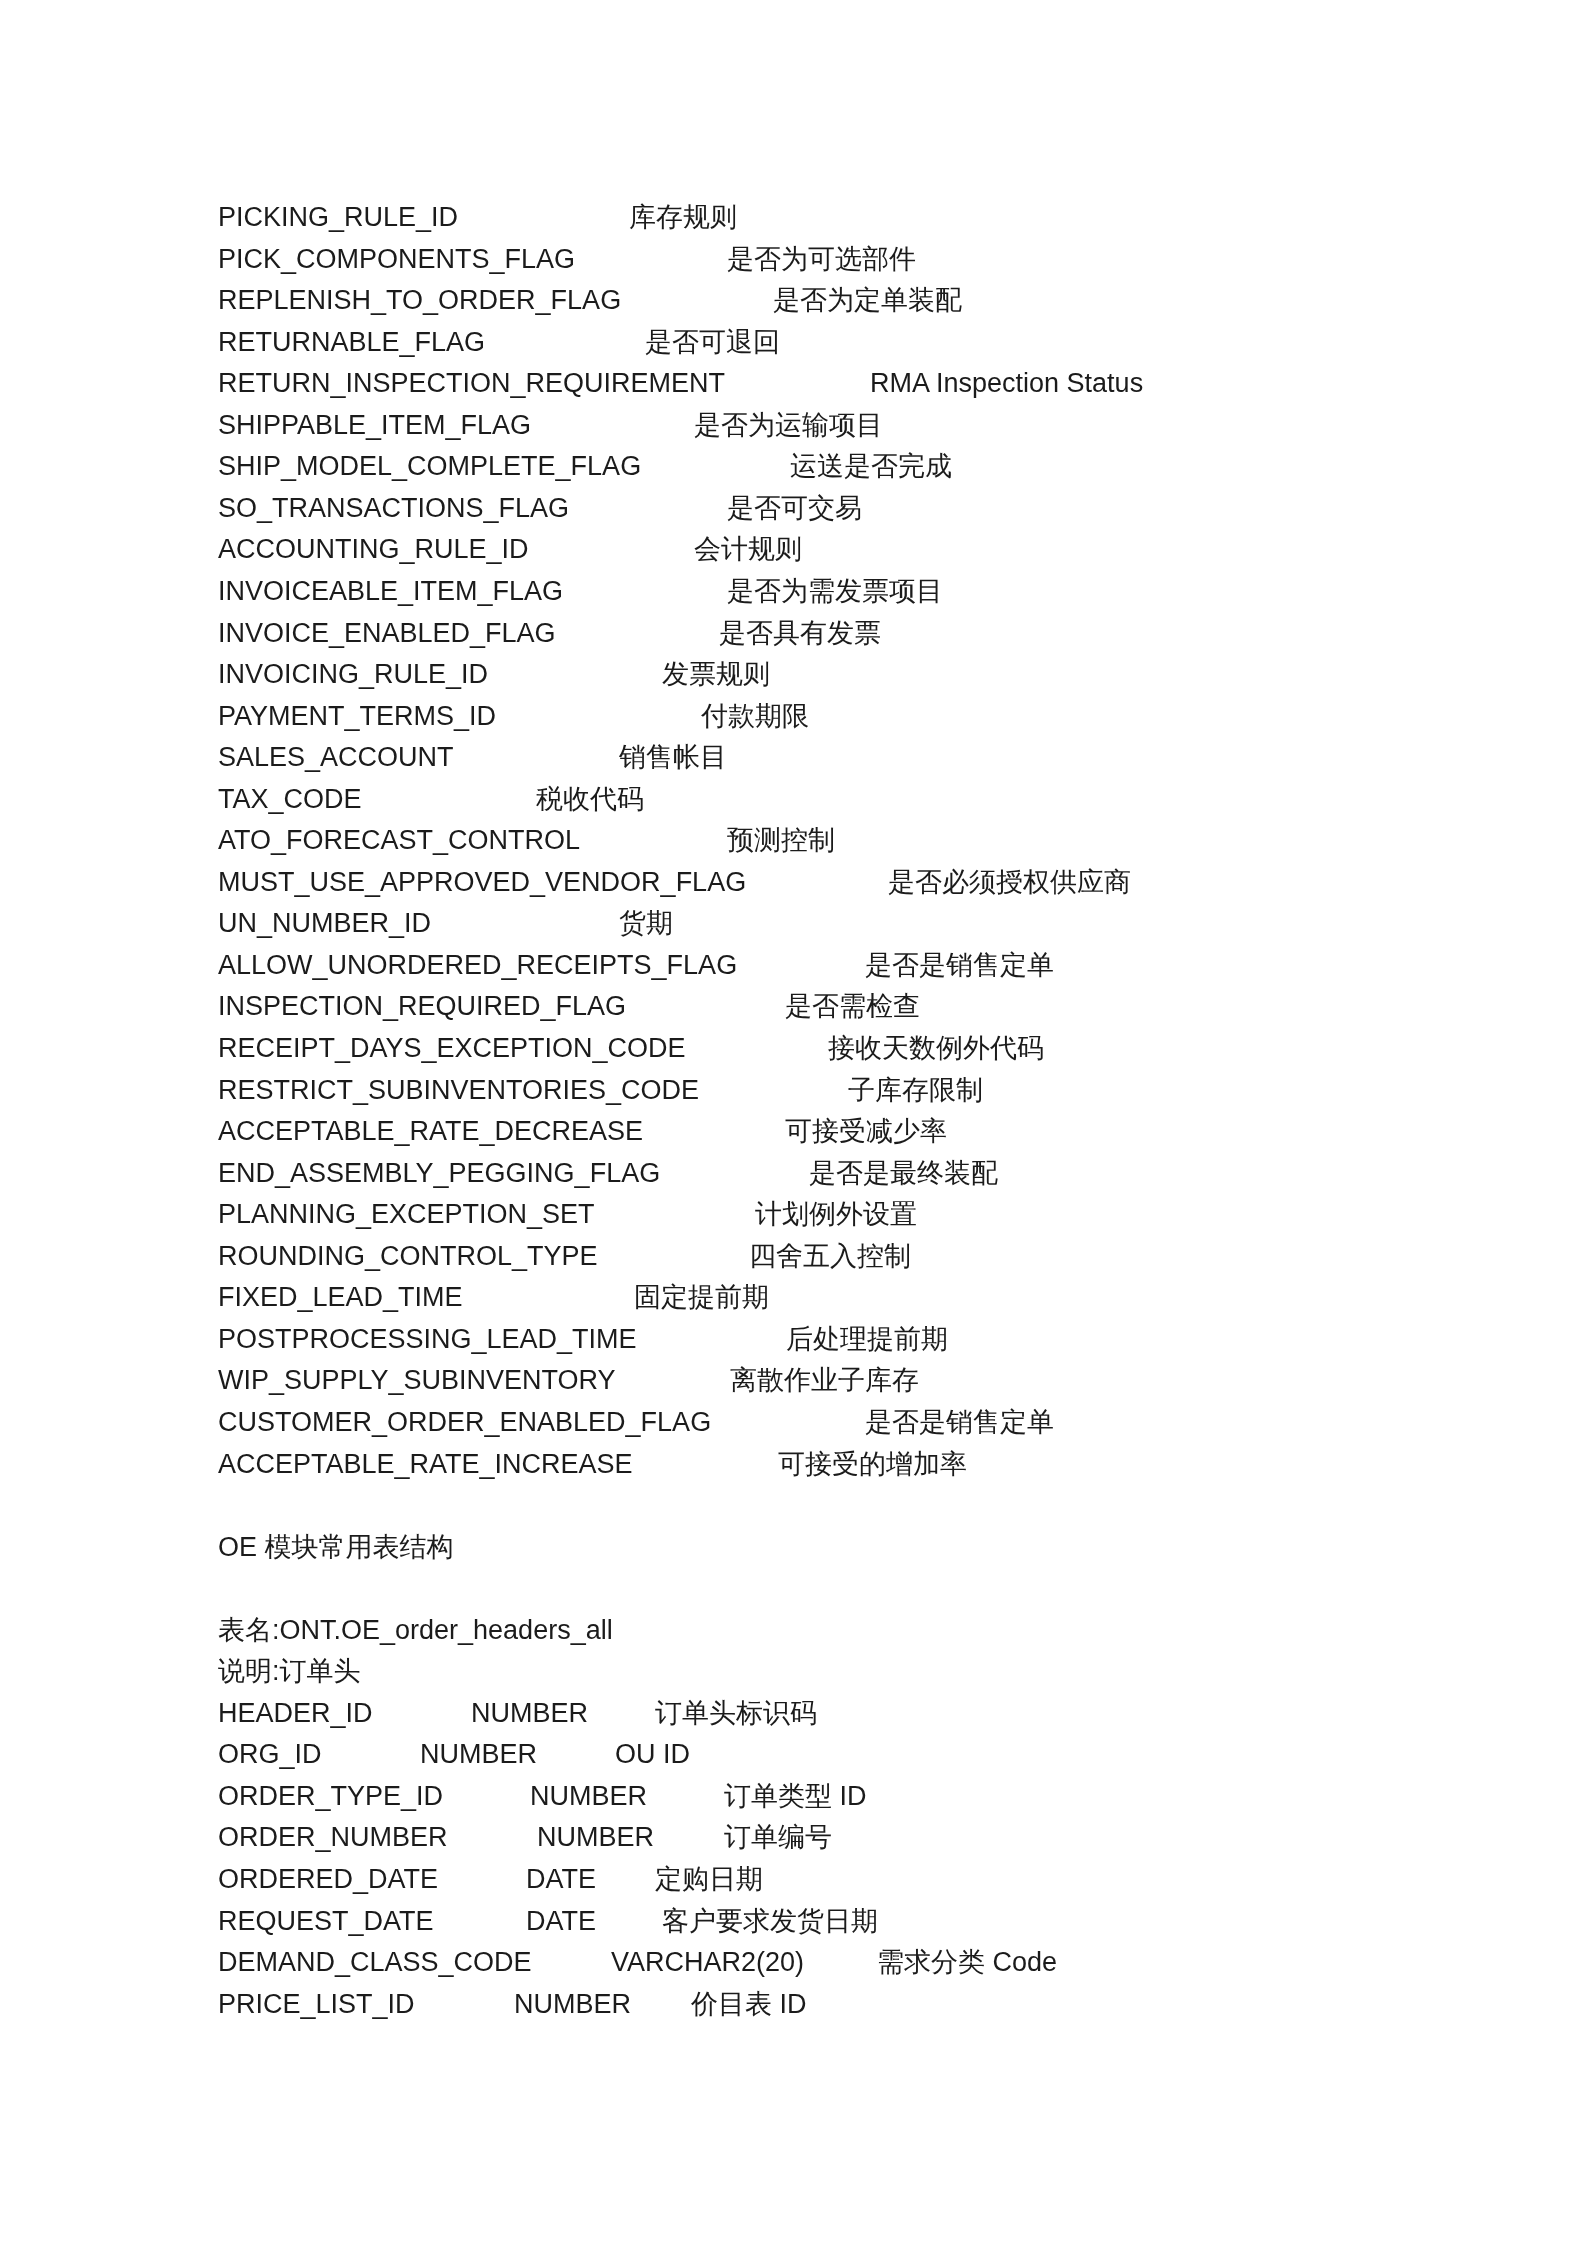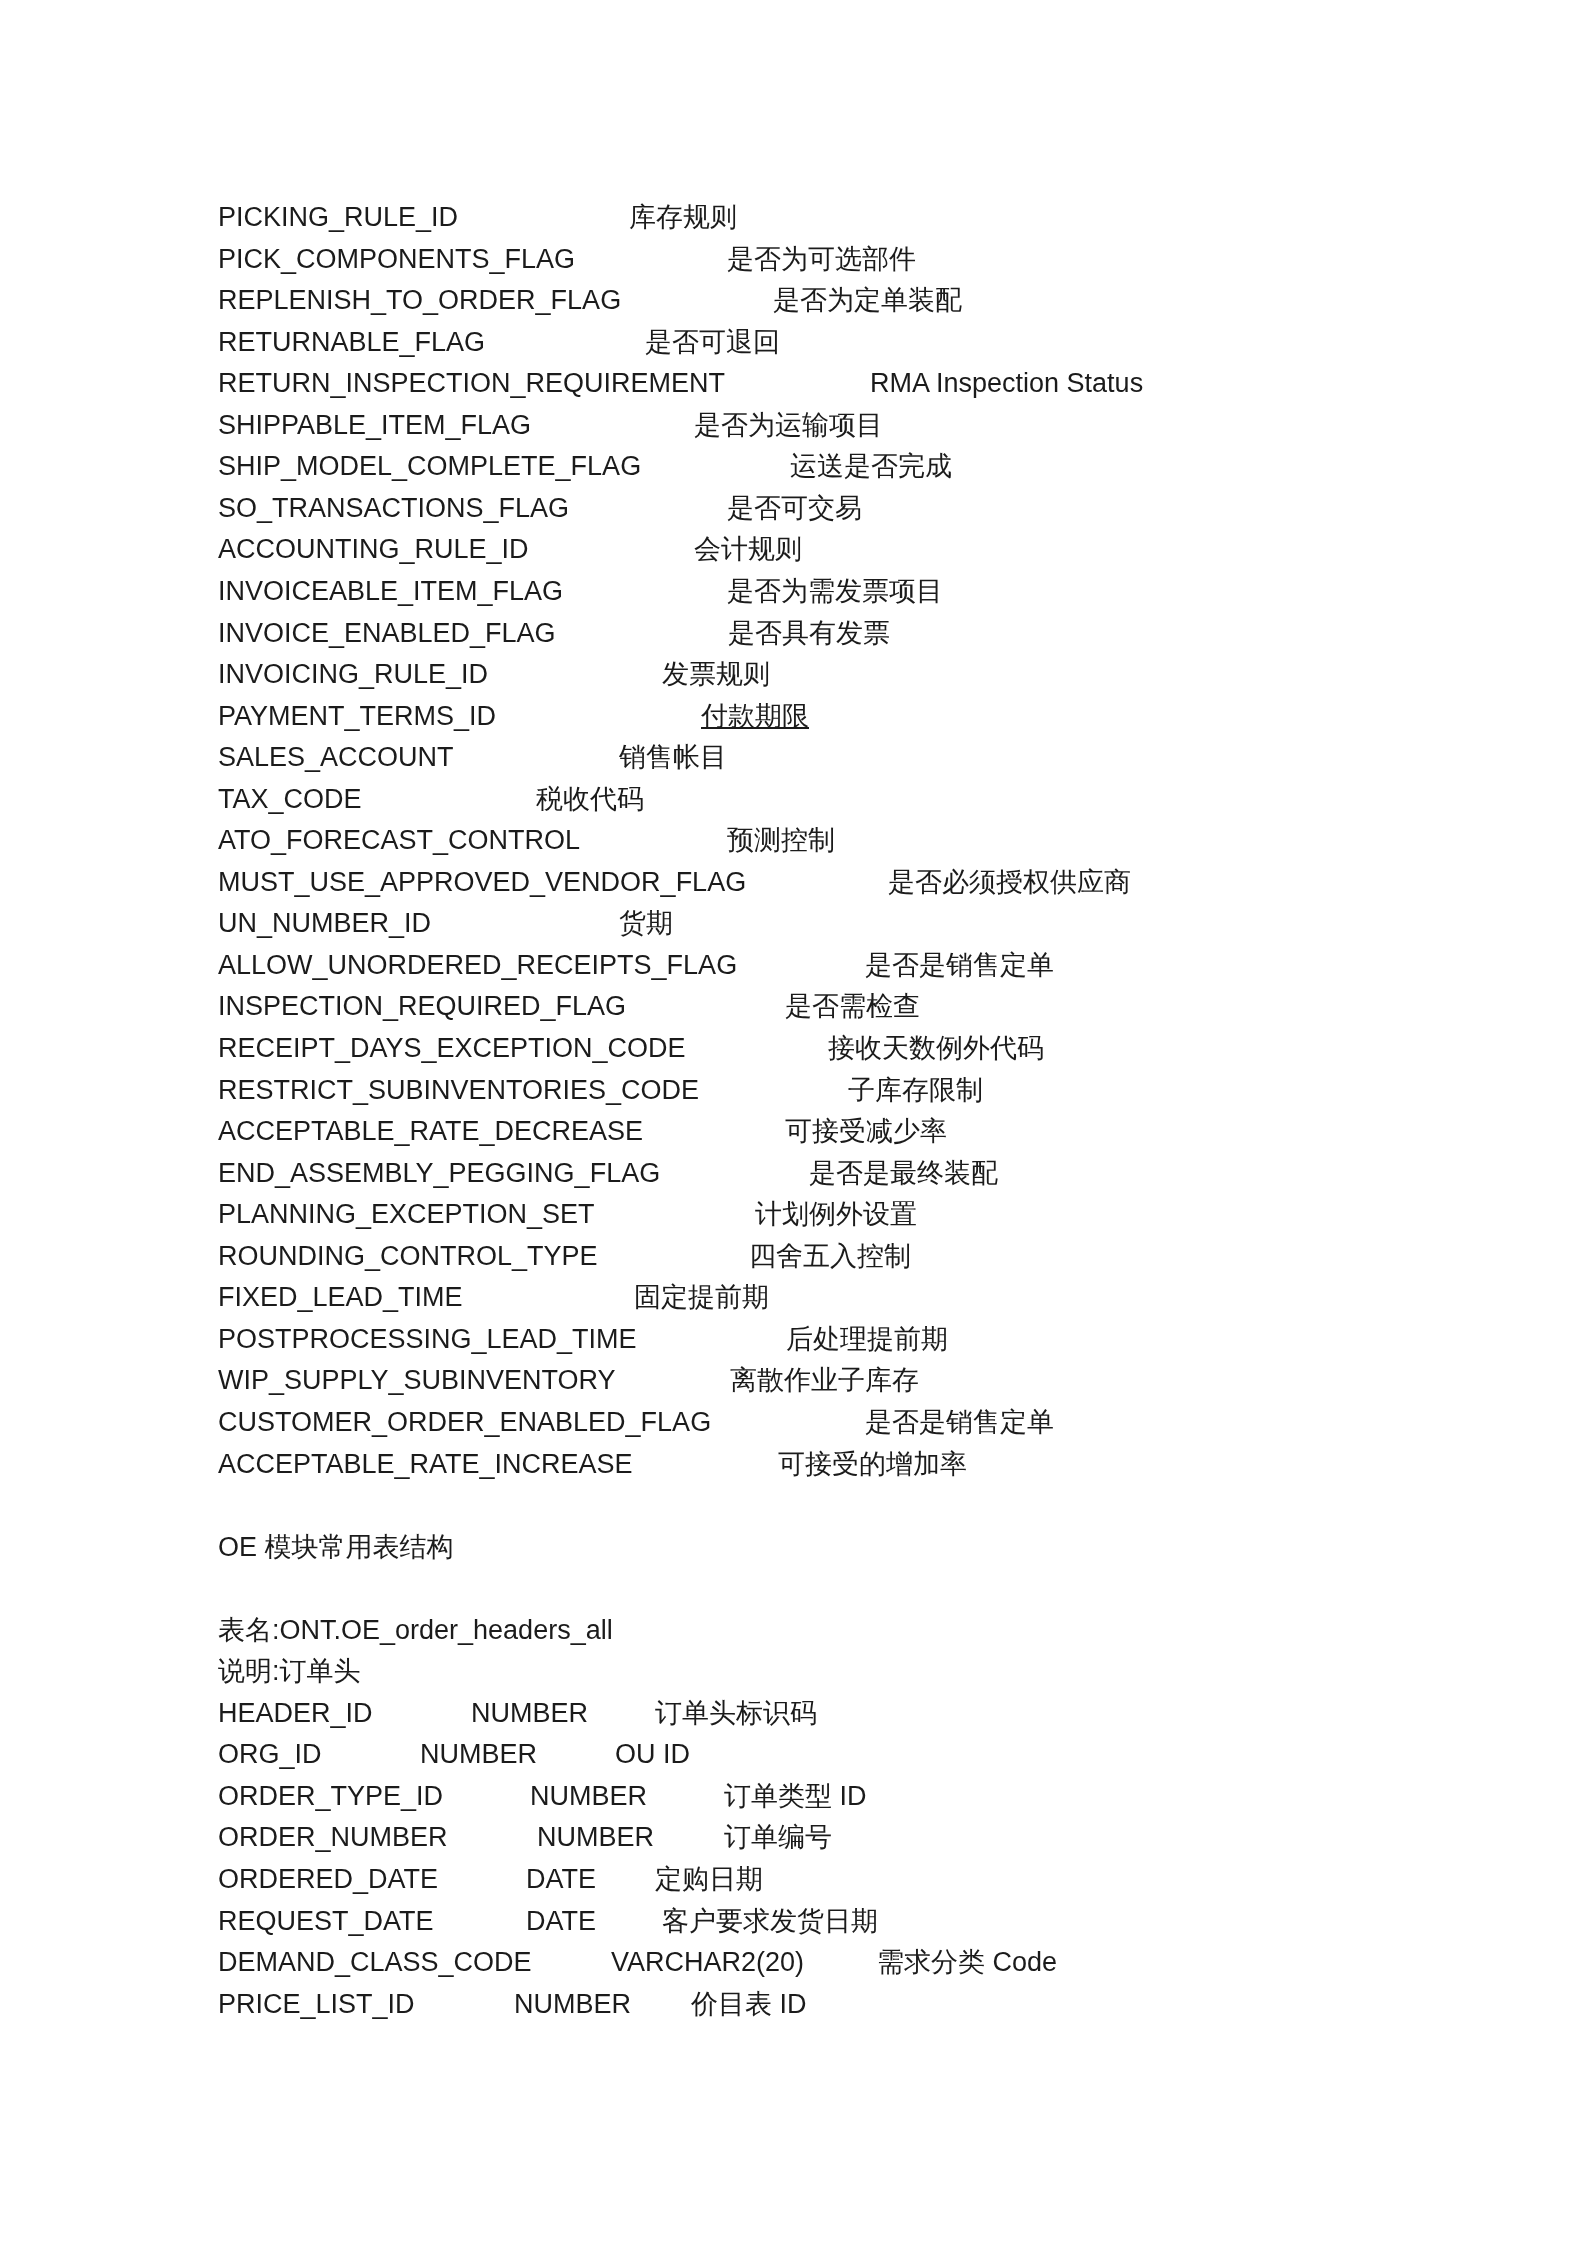--- a/index.html
+++ b/index.html
@@ -79,29 +79,29 @@
       <div class="doc-line" style="top: 528px;">
         <span class="fname">ACCOUNTING_RULE_ID</span>
         <span class="fdesc" style="left: 476px;">会计规则</span>
       </div>
       <div class="doc-line" style="top: 570px;">
         <span class="fname">INVOICEABLE_ITEM_FLAG</span>
         <span class="fdesc" style="left: 509px;">是否为需发票项目</span>
       </div>
       <div class="doc-line" style="top: 612px;">
         <span class="fname">INVOICE_ENABLED_FLAG</span>
-        <span class="fdesc" style="left: 501px; margin-left: 9px;">是否具有发票</span>
+        <span class="fdesc" style="left: 501px;">是否具有发票</span>
       </div>
       <div class="doc-line" style="top: 653px;">
         <span class="fname">INVOICING_RULE_ID</span>
         <span class="fdesc" style="left: 444px;">发票规则</span>
       </div>
       <div class="doc-line" style="top: 695px;">
         <span class="fname">PAYMENT_TERMS_ID</span>
-        <span class="fdesc" style="left: 483px; text-decoration: underline;">付款期限</span>
+        <span class="fdesc" style="left: 483px;">付款期限</span>
       </div>
       <div class="doc-line" style="top: 736px;">
         <span class="fname">SALES_ACCOUNT</span>
         <span class="fdesc" style="left: 401px;">销售帐目</span>
       </div>
       <div class="doc-line" style="top: 778px;">
         <span class="fname">TAX_CODE</span>
         <span class="fdesc" style="left: 318px;">税收代码</span>
       </div>
       <div class="doc-line" style="top: 819px;">

